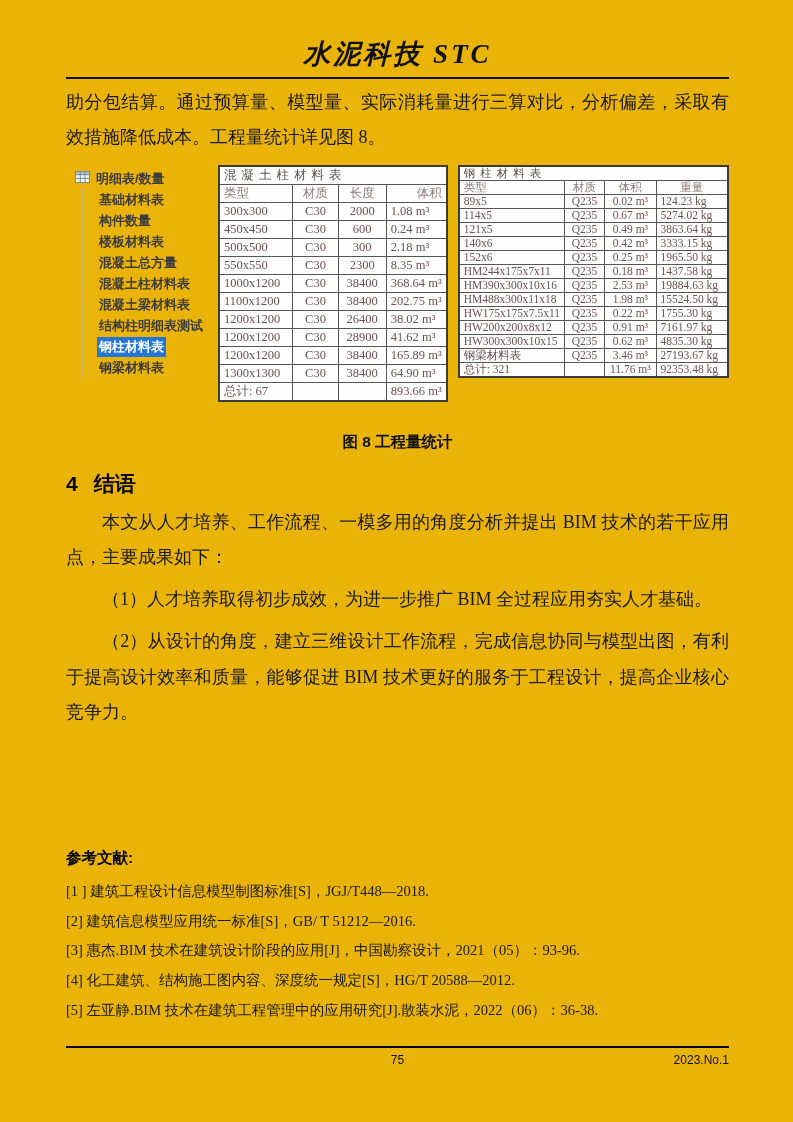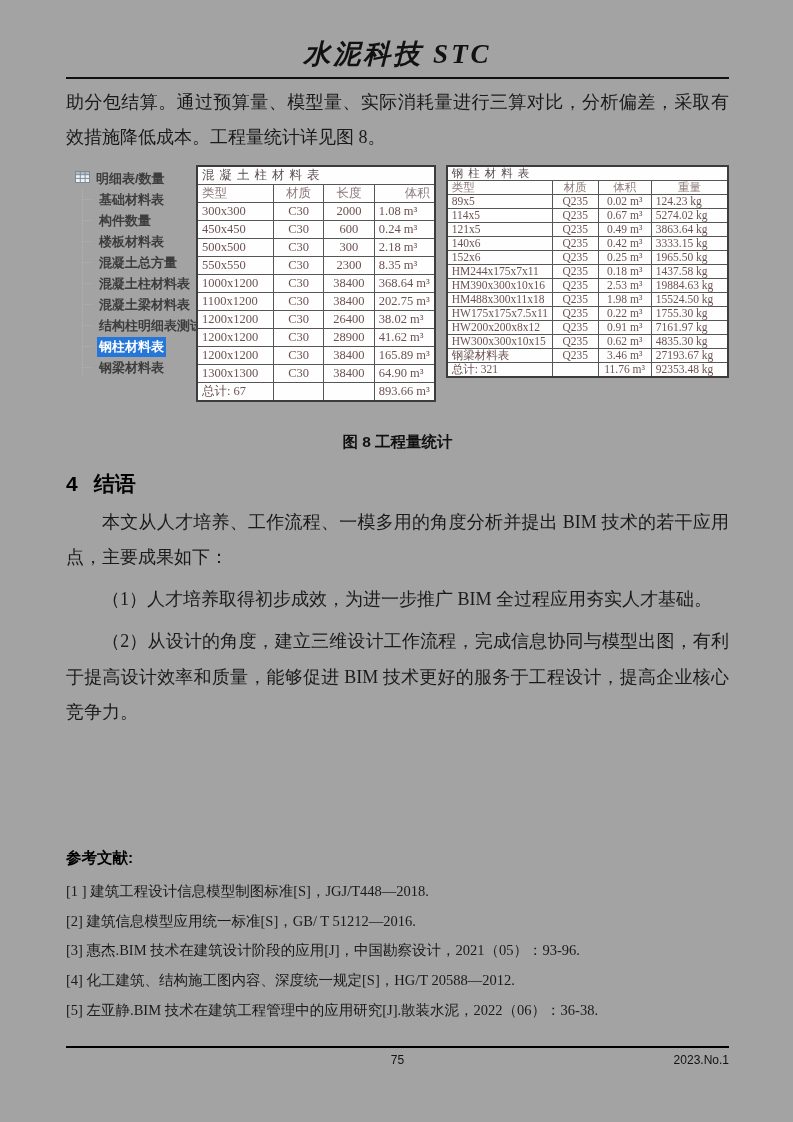--- a/index.html
+++ b/index.html
@@ -1,39 +1,39 @@
 <!DOCTYPE html>
 <html><head>
 <meta charset="utf-8">
 <style>
   * { box-sizing: border-box; }
   body { margin: 0; background: #888; }
   .page {
     position: relative; width: 793px; height: 1122px; margin: 0 auto;
-    background: #a3a3a3; overflow: hidden;
+    background: #eab308; overflow: hidden;
     font-family: "Liberation Serif", serif; color: #1a1a1a;
   }
   .content { position: absolute; left: 66px; right: 64px; top: 36px; }
 
   
   .journal-title {
     text-align: center; font-size: 27px; font-weight: bold; font-style: italic;
     letter-spacing: 3px; color: #111; height: 36px; line-height: 36px;
   }
   .header-rule { border-top: 2px solid #111; margin-top: 5px; }
 
   
   .body-par {
     font-size: 18px; line-height: 1.95; text-align: justify; margin: 6px 0 0 0;
   }
   .indent { text-indent: 2em; }
   .concl-par { margin: 7px 0 0 0; }
 
   
-  .figure { display: flex; margin-top: 10px; padding-left: 9px; }
+  .figure { display: flex; margin-top: 10px; padding-left: 9px; gap: 22px; }
   .tree { width: 121px; flex: none; padding-top: 3px;
           font-family: "Liberation Sans", sans-serif; font-size: 13px; color: #3d3d3d; }
   .tree-root { display: flex; align-items: center; gap: 6px; height: 21px; font-weight: bold; }
   .tree-children { margin-left: 7px; border-left: 1px dotted #b0b0b0; }
   .tree-item { display: flex; align-items: center; height: 21px; white-space: nowrap; font-weight: bold; }
   .tree-item .dash { width: 9px; border-top: 1px dotted #b0b0b0; margin-right: 5px; flex: none; }
   .tree-item .lbl { padding: 1px 2px; }
   .tree-item .lbl.sel { background: #2576d9; color: #fff; }
 
   .tables { display: flex; gap: 10px; align-items: flex-start; }

